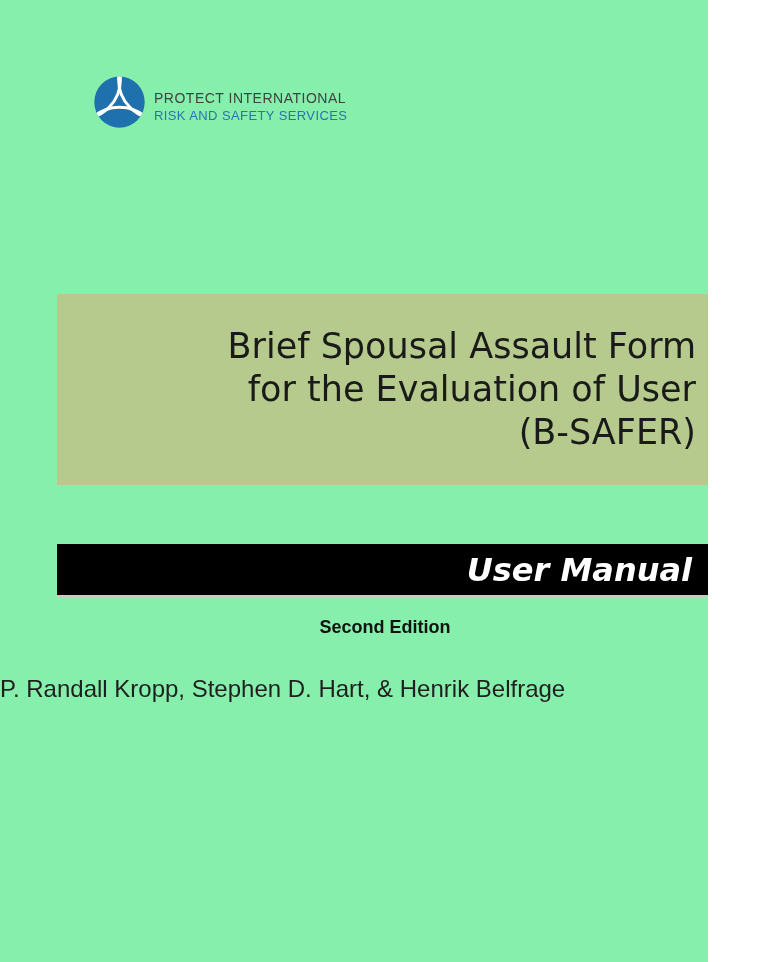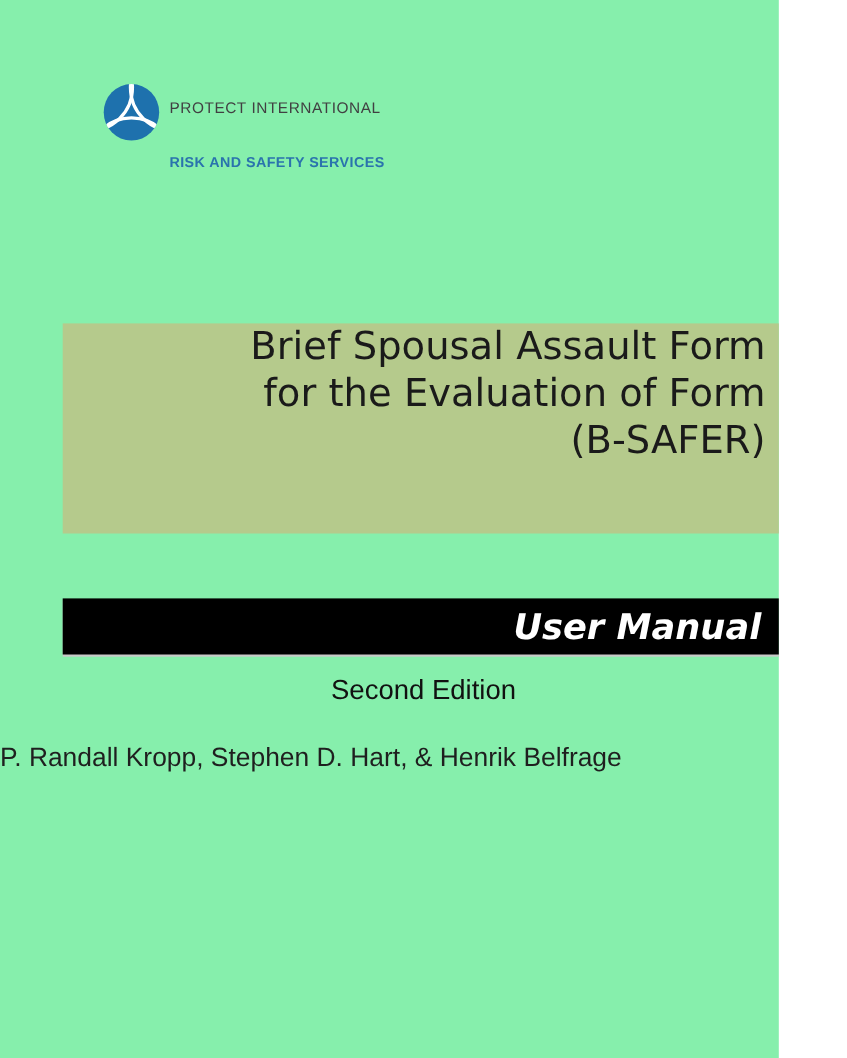--- a/index.html
+++ b/index.html
@@ -15,29 +15,29 @@
   
   .logo { position: absolute; left: 92px; top: 75px; width: 300px; height: 60px; }
   .logo-icon { position: absolute; left: 0; top: 0; }
   .logo-text { position: absolute; left: 62px; top: 15px; white-space: nowrap; }
   .logo-line1 {
     font-size: 14px; letter-spacing: 0.5px; color: #414042;
     font-weight: normal; line-height: 17px;
   }
   .logo-line2 {
     font-size: 13px; letter-spacing: 0.4px; color: #2a73ad;
-    font-weight: bold; line-height: 17px; margin-top: 32px;
+    font-weight: normal; line-height: 17px;
   }
 
   
   .title-banner {
     position: absolute; left: 57px; top: 294px;
     width: 652px; height: 191px;
     background: #b5ca8c;
-    display: flex; flex-direction: column; justify-content: flex-start;
+    display: flex; flex-direction: column; justify-content: center;
     align-items: flex-end;
     box-sizing: border-box; padding-right: 13px;
     font-family: "DejaVu Sans", sans-serif;
     font-size: 35px; line-height: 43px; color: #1a1a1a;
     text-align: right;
   }
   .title-banner .italic { }
 
   
   .manual-banner {
@@ -49,21 +49,21 @@
     box-sizing: border-box; padding-right: 17px;
     font-family: "DejaVu Sans", sans-serif;
     font-weight: bold; font-style: italic;
     font-size: 32px; color: #ffffff; margin-top: 20px;
   }
 
   
   .edition {
     position: absolute; left: 0; top: 612px; width: 770px;
     text-align: center;
-    font-size: 25px; font-weight: normal; color: #111111;
+    font-size: 18px; font-weight: bold; color: #111111;
     line-height: 30px;
   }
   .authors {
     position: absolute; left: 0; top: 674px; width: 770px;
     text-align: left;
     font-size: 24px; font-weight: normal; color: #1f1f1f;
     line-height: 30px;
   }
 </style>
 </head>
@@ -88,21 +88,21 @@
       </g>
     </svg>
     <div class="logo-text">
       <div class="logo-line1">PROTECT INTERNATIONAL</div>
       <div class="logo-line2">RISK AND SAFETY SERVICES</div>
     </div>
   </div>
 
   <div class="title-banner">
     <div>Brief Spousal Assault Form</div>
-    <div>for the Evaluation of Form</div>
+    <div>for the Evaluation of User</div>
     <div class="italic">(B-SAFER)</div>
   </div>
 
   <div class="manual-banner">
     <span>User Manual</span>
   </div>
 
   <div class="edition">Second Edition</div>
 
   <div class="authors">P. Randall Kropp, Stephen D. Hart, &amp; Henrik Belfrage</div>

